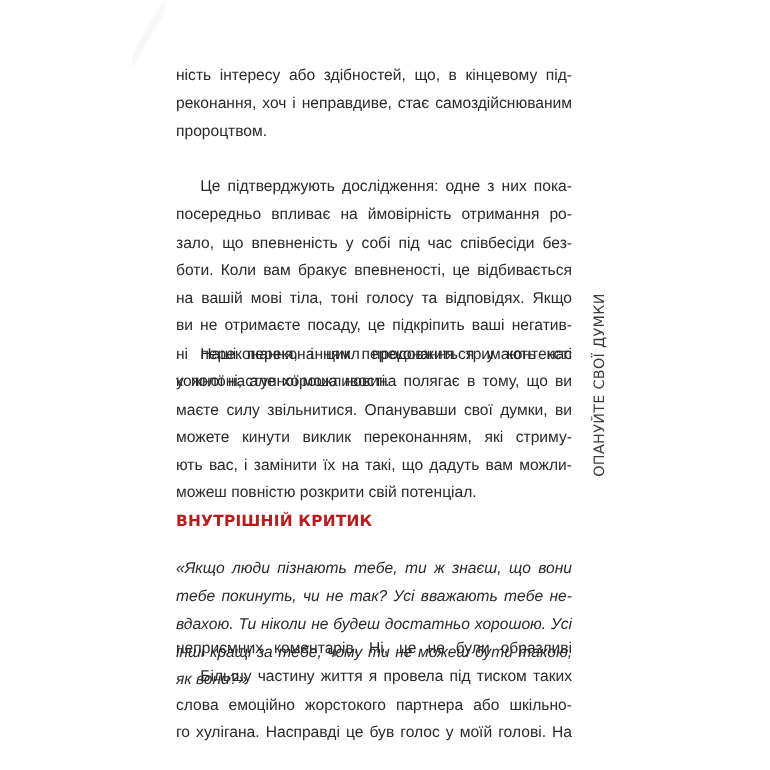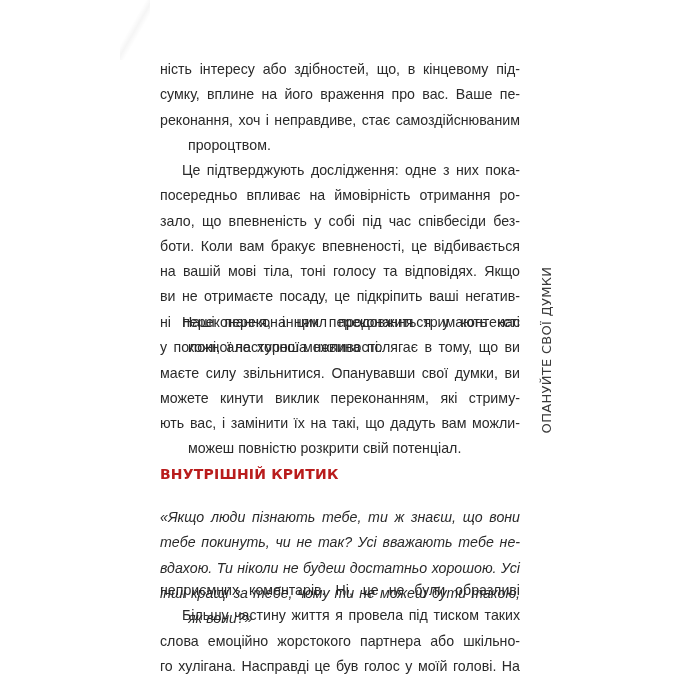--- a/index.html
+++ b/index.html
@@ -36,21 +36,20 @@
     }
     .line {
       display: block;
       white-space: nowrap;
       text-align: justify;
       text-align-last: justify;
       height: 25.3px;
     }
     .line.last {
       text-align-last: left;
-      margin-left: 28px;
     }
     .line.indent {
       padding-left: 22px;
     }
     .heading {
       position: absolute;
       left: 160px;
       top: 466px;
       font-family: "DejaVu Sans", "Liberation Sans", sans-serif;
       font-size: 14px;
@@ -83,21 +82,20 @@
     }
   </style>
 </head>
 <body>
 
 <div class="page">
   <div class="page-edge"></div>
 
   <div class="text-block" style="top:57px;">
     <span class="line">ність інтересу або здібностей, що, в кінцевому під-</span>
-    <span class="line">сумку, вплине на його враження про вас. Ваше пе-</span>
     <span class="line">реконання, хоч і неправдиве, стає самоздійснюваним</span>
     <span class="line last">пророцтвом.</span>
   </div>
 
   <div class="text-block" style="top:158px;">
     <span class="line indent">Це підтверджують дослідження: одне з них пока-</span>
     <span class="line">посередньо впливає на ймовірність отримання ро-</span>
     <span class="line">зало, що впевненість у собі під час співбесіди без-</span>
     <span class="line">боти. Коли вам бракує впевненості, це відбивається</span>
     <span class="line">на вашій мові тіла, тоні голосу та відповідях. Якщо</span>

